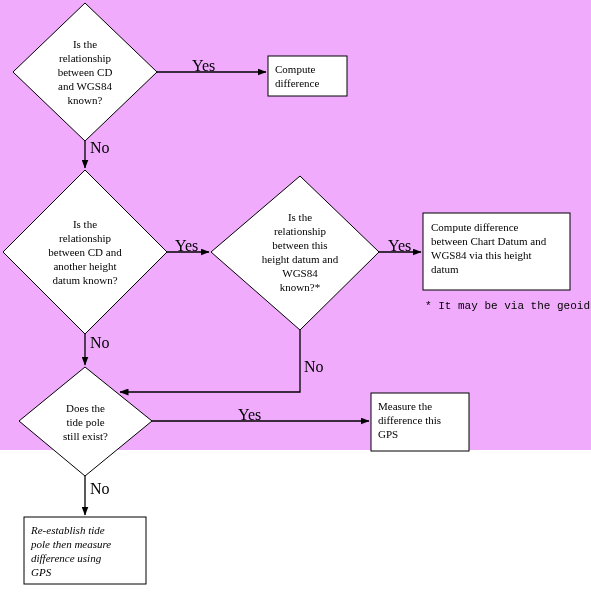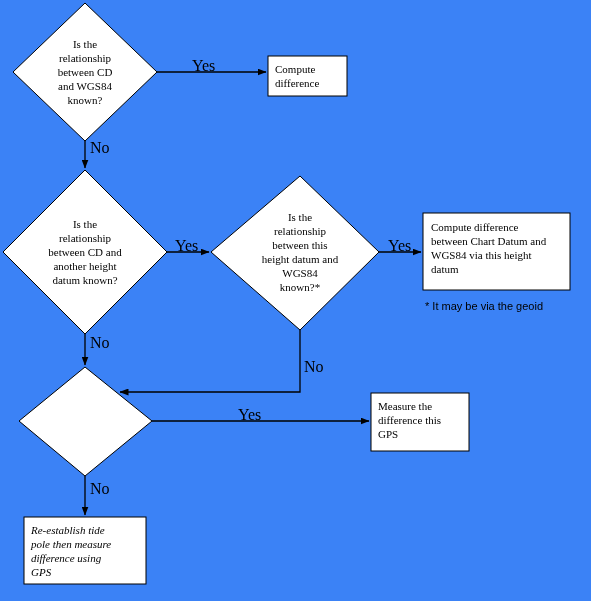--- a/index.html
+++ b/index.html
@@ -9,22 +9,22 @@
   }
   body {
     width: 591px;
     height: 601px;
     font-family: "Liberation Serif", "DejaVu Serif", serif;
     overflow: hidden;
   }
   #flowchart-root {
     position: relative;
     width: 591px;
-    height: 601px;
-    background: #3b82f6;
+    height: 450px;
+    background: #f0abfc;
   }
   svg#flow-svg {
     position: absolute;
     top: 0;
     left: 0;
     width: 591px;
     height: 601px;
   }
   .shape-outline {
     fill: #ffffff;
@@ -55,21 +55,21 @@
   }
   .edge-label {
     position: absolute;
     font-family: "Liberation Serif", "DejaVu Serif", serif;
     font-size: 16px;
     color: #000000;
     white-space: nowrap;
   }
   .footnote {
     position: absolute;
-    font-family: Liberation Sans, sans-serif;
+    font-family: Liberation Mono, monospace;
     font-size: 11px;
     color: #000000;
     white-space: nowrap;
   }
 </style>
 </head>
 <body>
 
 <div id="flowchart-root">
 
@@ -133,20 +133,23 @@
 between this
 height datum and
 WGS84
 known?*</div>
 
   <div class="node-text box-text" style="left:431px; top:220px; width:135px; height:62px;">Compute difference
 between Chart Datum and
 WGS84 via this height
 datum</div>
 
+  <div class="node-text" style="left:33px; top:400px; width:105px; height:44px;">Does the
+tide pole
+still exist?</div>
 
   <div class="node-text box-text" style="left:378px; top:399px; width:88px; height:48px;">Measure the
 difference this
 GPS</div>
 
   <div class="node-text box-text" style="left:31px; top:523px; width:112px; height:58px;font-style:italic;">Re-establish tide
 pole then measure
 difference using
 GPS</div>
 

